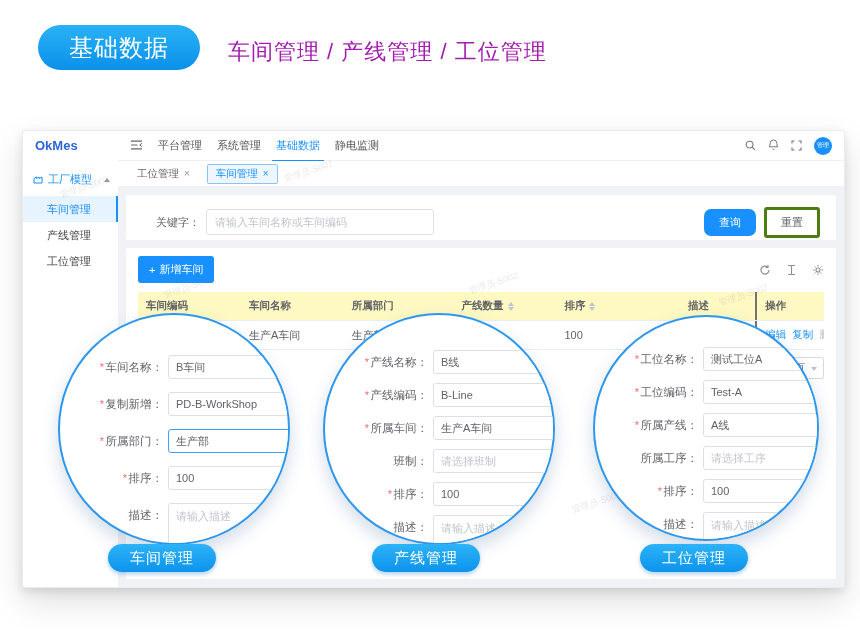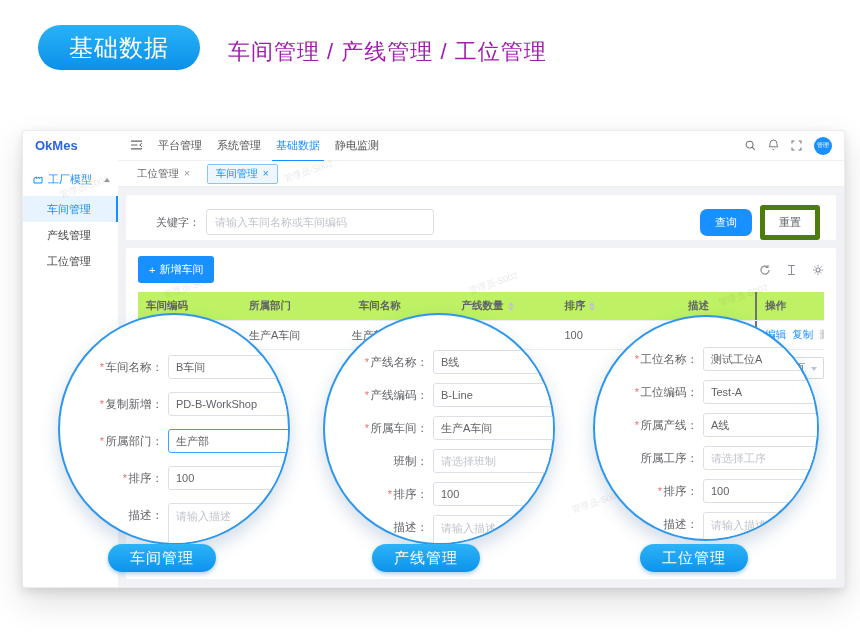--- a/index.html
+++ b/index.html
@@ -47,32 +47,32 @@
 
   .content { flex:1; background:#f0f2f5; padding:8px; display:flex; flex-direction:column; gap:8px; }
   .search-card { background:#fff; border-radius:2px; height:45px; flex:none; display:flex; align-items:center;
                  padding:9px 16px 0 30px; }
   .kw-label { font-size:11px; color:#606266; }
   .kw-input { width:228px; height:26px; margin-left:6px; border:1px solid #dcdfe6; border-radius:3px;
               font-size:11px; padding:0 8px; color:#606266; outline:none; font-family:Liberation Sans, sans-serif; }
   input::placeholder, textarea::placeholder { color:#c0c4cc; }
   .btn-query { margin-left:auto; background:#1890ff; color:#fff; border:none; font-size:11px;
                padding:6px 15px; border-radius:7px; cursor:pointer; font-family:inherit; }
-  .btn-reset { margin-left:8px; background:#fff; color:#606266; border:5px solid #4d7c0f; font-size:11px;
+  .btn-reset { margin-left:8px; background:#fff; color:#606266; border:3px solid #4d7c0f; font-size:11px;
                padding:5px 14px; border-radius:3px; cursor:pointer; font-family:inherit; }
 
   .table-card { background:#fff; border-radius:2px; flex:1; padding:8px 12px; display:flex; flex-direction:column; }
   .toolbar { display:flex; align-items:center; margin-bottom:9px; flex:none; }
   .btn-add { background:#1890ff; color:#fff; border:none; border-radius:3px; font-size:11px;
              padding:6px 11px; display:flex; align-items:center; gap:4px; cursor:pointer; font-family:inherit; }
   .tool-icons { margin-left:auto; display:flex; gap:15px; align-items:center; }
   .tool-icons svg { display:block; cursor:pointer; }
 
   .thead, .trow { display:flex; align-items:center; }
-  .thead { background:#bef264; height:28px; font-size:10.5px; color:#606266; font-weight:bold; flex:none; }
+  .thead { background:#fef9c3; height:28px; font-size:10.5px; color:#606266; font-weight:bold; flex:none; }
   .trow  { height:30px; font-size:11px; color:#606266; border-top:1px solid #ebeef5;
            border-bottom:1px solid #ebeef5; flex:none; }
   .cell { padding:0 8px; overflow:hidden; white-space:nowrap; display:flex; align-items:center; height:100%; }
   .c1{width:15%;} .c2{width:15%;} .c3{width:16%;} .c4{width:15%;} .c5{width:18%;} .c6{width:11%;} .c7{width:10%;}
   .cell.ops { border-left:2px solid #737373; gap:6px; }
   .lnk { color:#1890ff; cursor:pointer; font-size:10.5px; }
   .lnk.muted { color:#c0c4cc; }
   .sort { display:inline-flex; flex-direction:column; gap:1px; margin-left:4px; }
   .sort i { display:block; width:0; height:0; border-left:3px solid transparent; border-right:3px solid transparent; }
   .sort .up { border-bottom:4px solid #c0c4cc; }
@@ -223,22 +223,22 @@
                 <svg width="12" height="12" viewBox="0 0 12 12">
                     <circle cx="6" cy="6" r="2" stroke="#8a8f99" fill="none" stroke-width="1.1"></circle>
                     <path d="M6 1v1.6M6 9.4V11M1 6h1.6M9.4 6H11M2.5 2.5l1.1 1.1M8.4 8.4l1.1 1.1M9.5 2.5L8.4 3.6M3.6 8.4L2.5 9.5" stroke="#8a8f99" stroke-width="1"></path>
                   </svg>
               </span>
             </div>
           </div>
 
           <div class="thead">
             <div class="cell c1">车间编码</div>
+            <div class="cell c2">车间名称</div>
             <div class="cell c3">所属部门</div>
-            <div class="cell c2">车间名称</div>
             <div class="cell c4">
               <span>产线数量</span>
               <span class="sort">
                   <i class="up"></i>
                   <i class="dn"></i>
                 </span>
             </div>
             <div class="cell c5">
               <span>排序</span>
               <span class="sort">

